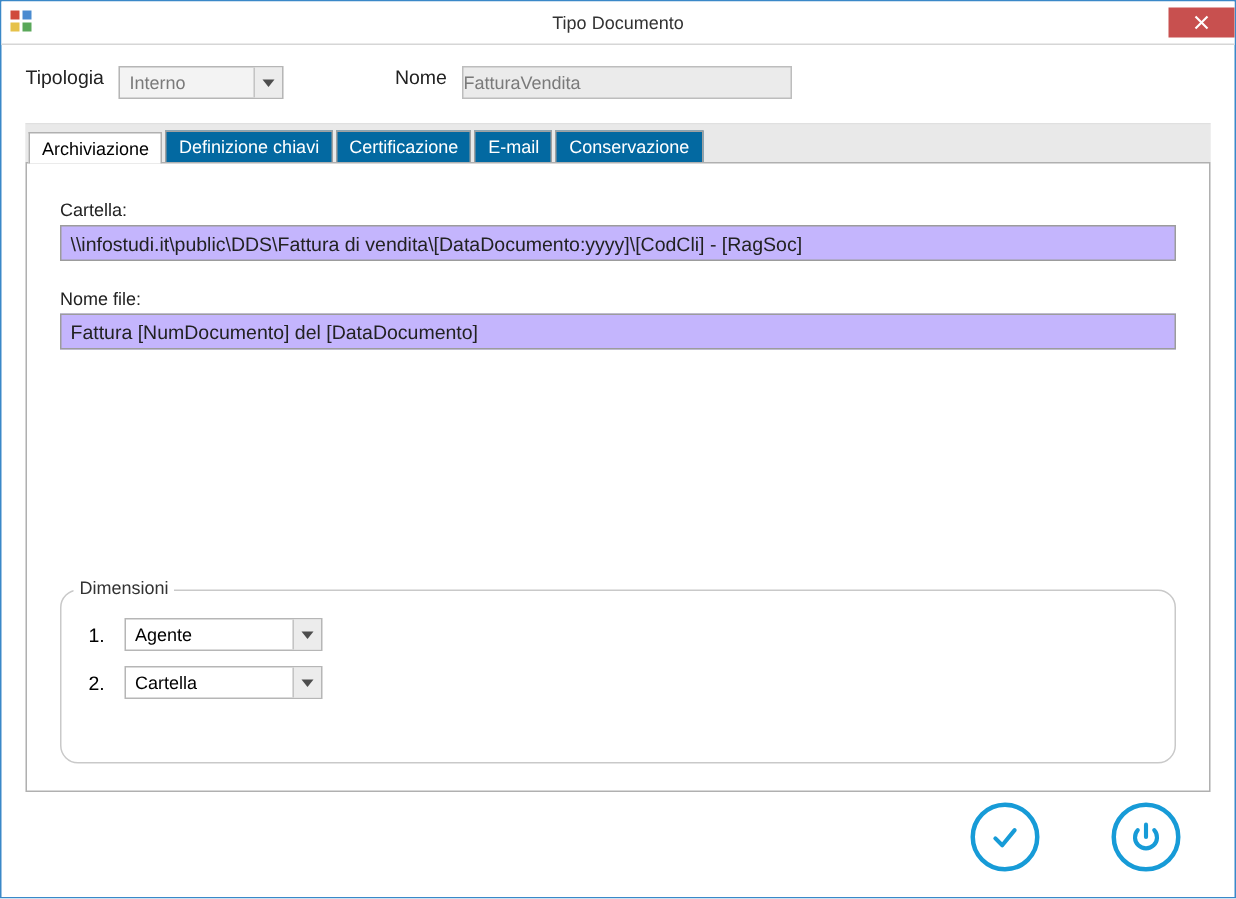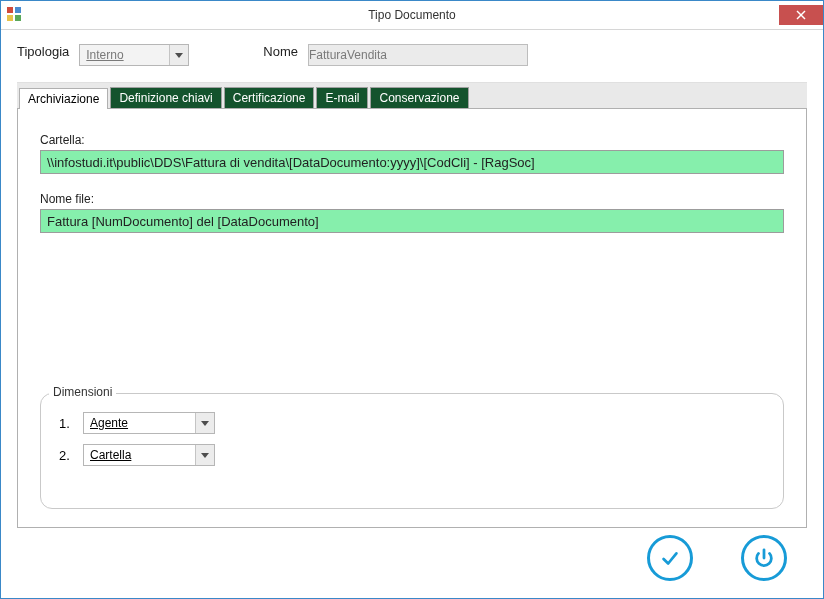--- a/index.html
+++ b/index.html
@@ -88,21 +88,20 @@
     background: #f3f3f3;
     color: #7a7a7a;
     position: relative;
     box-sizing: border-box;
   }
   .combo .combo-text {
     padding: 0 6px;
     flex: 1;
     white-space: nowrap;
     overflow: hidden;
-    text-decoration: underline;
   }
   .combo .combo-btn {
     width: 18px;
     height: 100%;
     border-left: 1px solid #c4c4c4;
     background: #ececec;
     display: flex;
     align-items: center;
     justify-content: center;
   }
@@ -137,21 +136,21 @@
   .tabs {
     display: flex;
     gap: 2px;
     padding-top: 4px;
     padding-left: 2px;
     background: #e9e9e9;
   }
   .tab {
     padding: 3px 8px;
     font-size: 12px;
-    background: #14532d;
+    background: #0369a1;
     color: #fff;
     border: 1px solid #a0a0a0;
     border-bottom: none;
     cursor: pointer;
     white-space: nowrap;
   }
   .tab.active {
     background: #ffffff;
     color: #000;
     border-color: #b0b0b0;
@@ -168,21 +167,21 @@
     flex-direction: column;
   }
   .field-lbl {
     font-size: 12px;
     margin-bottom: 3px;
     color: #222;
   }
   .text-input {
     height: 24px;
     border: 1px solid #9c9c9c;
-    background: #86efac;
+    background: #c4b5fd;
     padding: 0 6px;
     font-family: inherit;
     font-size: 13px;
     width: 100%;
     box-sizing: border-box;
     color: #222;
   }
   .spacer-sm { height: 18px; }
 
   .groupbox {

